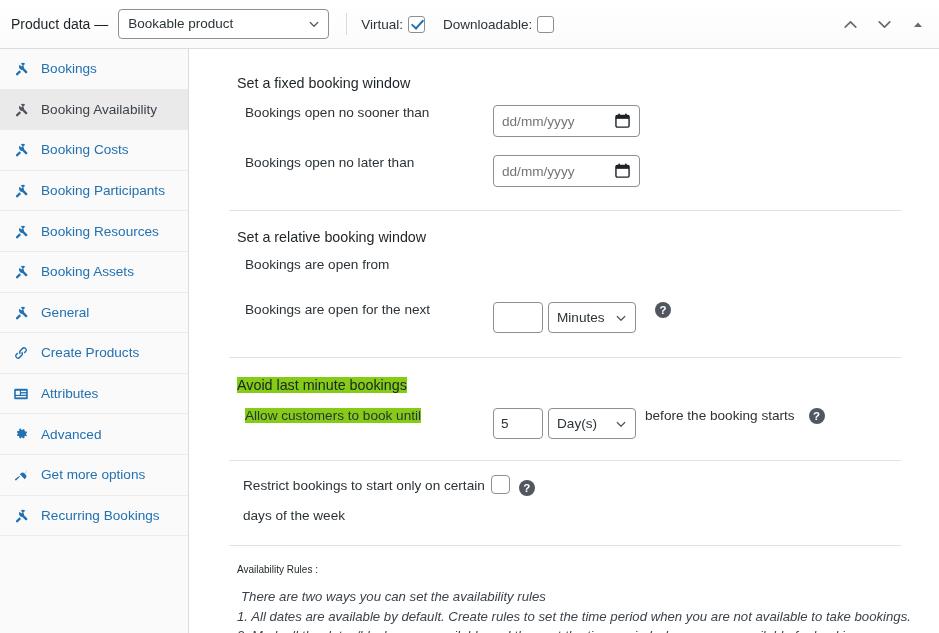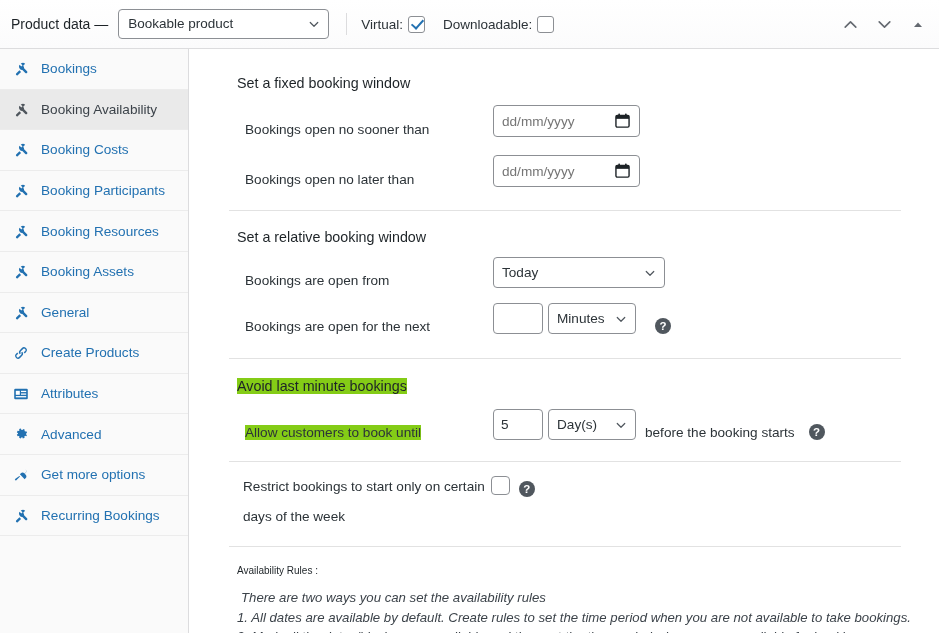--- a/index.html
+++ b/index.html
@@ -142,21 +142,21 @@
     border-bottom: 1px solid #e2e2e2;
     margin: 0 24px 0 0;
   }
   .h-title {
     font-size: 14.3px;
     color: #1d2327;
     padding: 26px 0 0 8px;
   }
   .row {
     display: flex;
-    align-items: flex-end;
+    align-items: flex-start;
     padding-left: 16px;
     min-height: 30px;
   }
   .row-label {
     font-size: 13.6px;
     color: #2c3338;
     width: 248px;
     flex: 0 0 248px;
   }
   .hl { background: #84cc16; }
@@ -441,28 +441,20 @@
           </span>
         </div>
         <div class="sec-divider" style="margin-top:23px;"></div>
       </div>
 
       <div class="section">
         <div class="h-title" style="padding-top:18px;">Set a relative booking window</div>
 
         <div class="row" style="margin-top:12px;">
           <span class="row-label">Bookings are open from</span>
-          <span class="sel-wrap">
-            <select class="sel sel-today">
-              <option>Today</option>
-            </select>
-            <svg class="chev" viewBox="0 0 16 16">
-              <path d="M3 6 L8 11 L13 6" fill="none" stroke="#50575e" stroke-width="1.6" stroke-linecap="round" stroke-linejoin="round"></path>
-            </svg>
-          </span>
         </div>
 
         <div class="row" style="margin-top:15px;">
           <span class="row-label">Bookings are open for the next</span>
           <input class="txt num" type="text" value="" style="">
           <span class="gap6"></span>
           <span class="sel-wrap">
             <select class="sel sel-unit">
               <option>Minutes</option>
             </select>

